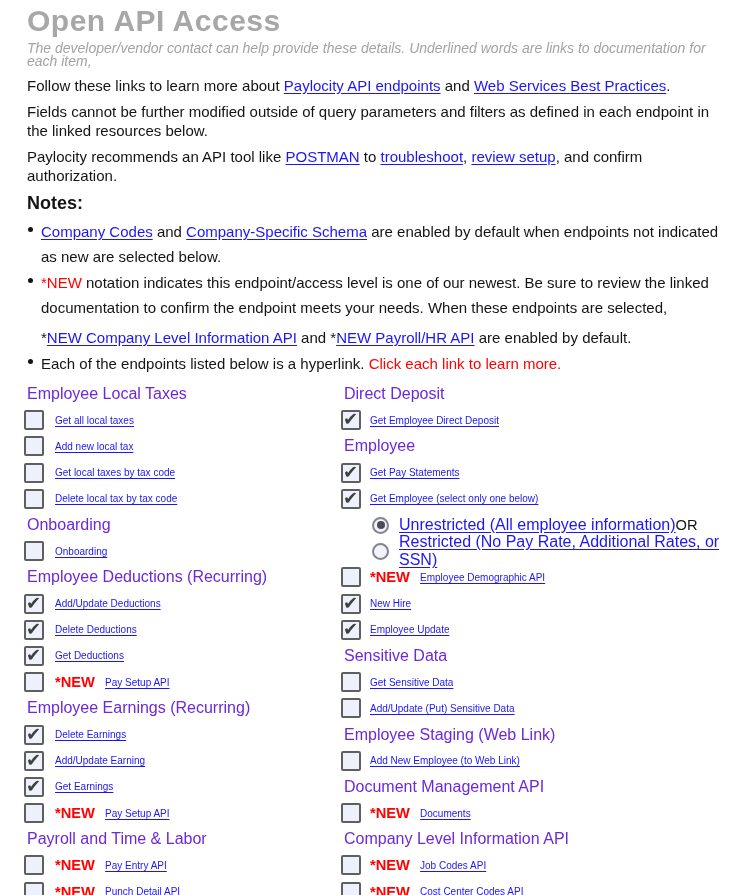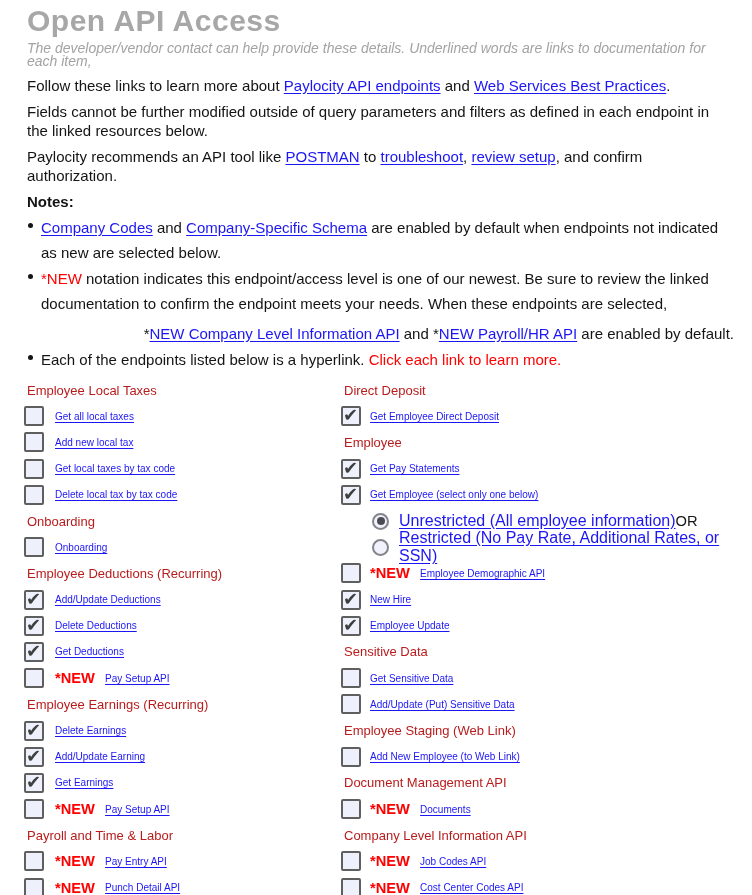--- a/index.html
+++ b/index.html
@@ -22,40 +22,40 @@
     font-size: 14px; line-height: 13px;
     font-style: italic; color: #a3a3a3;
   }
   
   .para { margin: 8px 0 0 3px; font-size: 15px; line-height: 19px; }
   .para.tight { margin-top: 7px; }
   a.lnk, .lnk {
     color: #1c16f3; text-decoration: underline;
     text-underline-offset: 2px; cursor: pointer;
   }
-  .notes-label { margin: 8px 0 0 3px; font-size: 15px; font-weight: 700; }
+  .notes-label { margin: 8px 0 0 3px; font-size: 18px; font-weight: 700; }
   
   ul.notes { margin: 5px 0 0 3px; list-style: none; }
   ul.notes li {
     position: relative; padding-left: 14px;
     font-size: 15px; line-height: 25px; margin-top: 1px;
   }
   ul.notes li::before {
     content: ""; position: absolute; left: 1px; top: 8px;
     width: 5px; height: 5px; border-radius: 50%; background: #141414;
   }
-  .note-line3 { margin-top: 5px; text-align: right; }
+  .note-line3 { margin-top: 5px; }
   .red { color: #ff0000; }
   .star { color: #141414; }
   
   .checklist { display: flex; margin-top: 5px; }
   .col-left  { width: 317px; flex: 0 0 317px; }
   .col-right { flex: 1; }
   .row { height: 26.2px; display: flex; align-items: center; }
-  .sec-title { font-size: 13px; color: #b91c1c; padding-left: 3px; }
+  .sec-title { font-size: 16px; color: #6d28d9; padding-left: 3px; }
   .item .lnk { font-size: 10px; }
   .new-tag { color: #ff0000; font-weight: 700; font-size: 14.7px; margin-right: 6px; white-space: pre; }
   .or-text { color: #141414; font-size: 14.7px; }
   
   .cb {
     width: 20px; height: 20px; flex: 0 0 20px;
     border: 2px solid #5f5f5f; border-radius: 2px;
     background: #eef0fb; position: relative; margin-right: 11px;
     cursor: pointer;
   }

